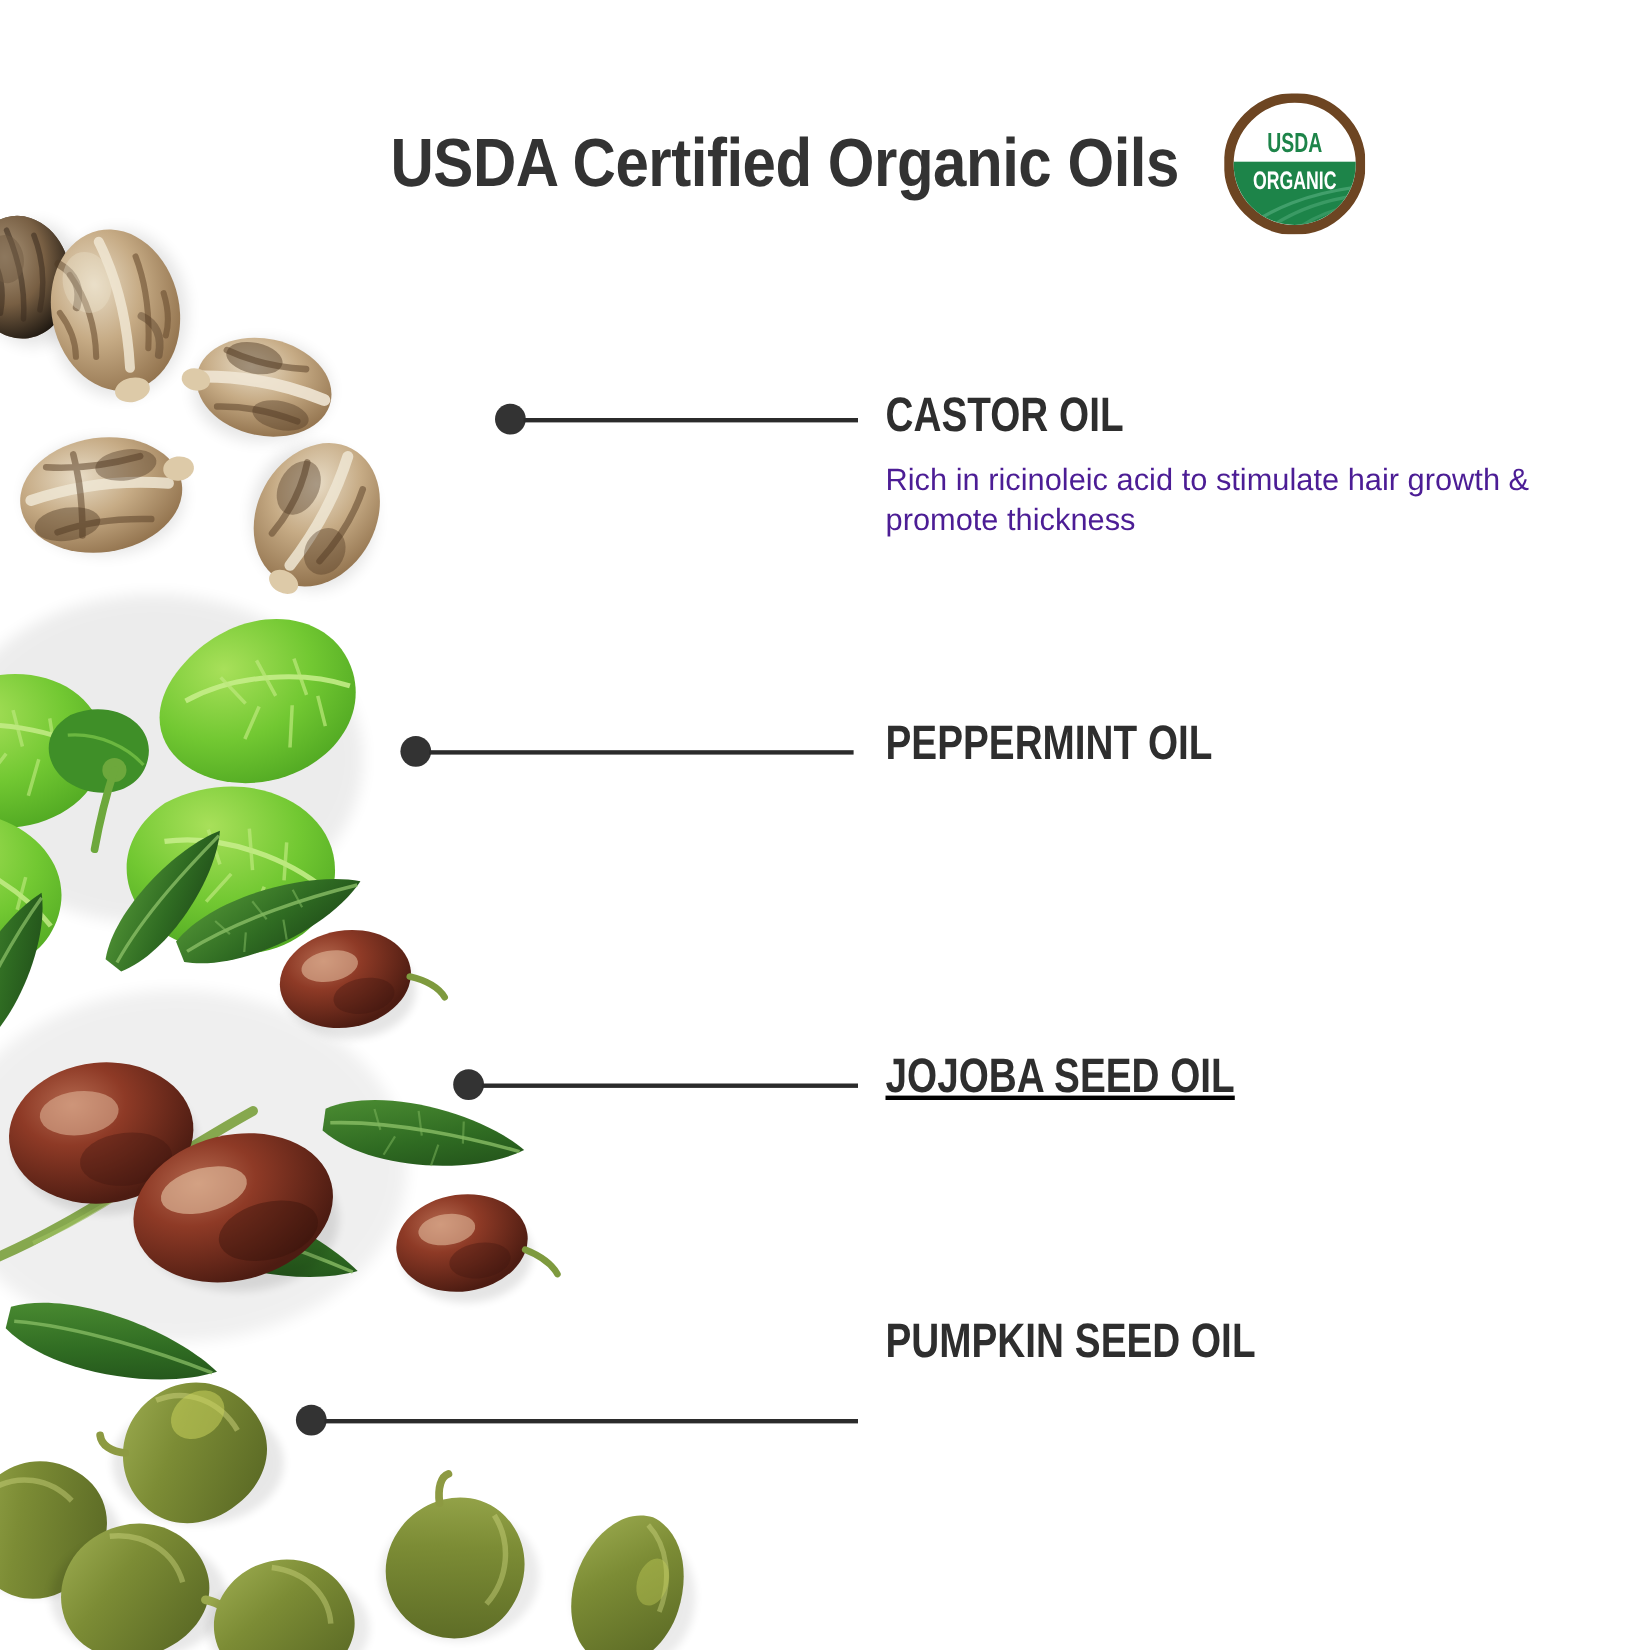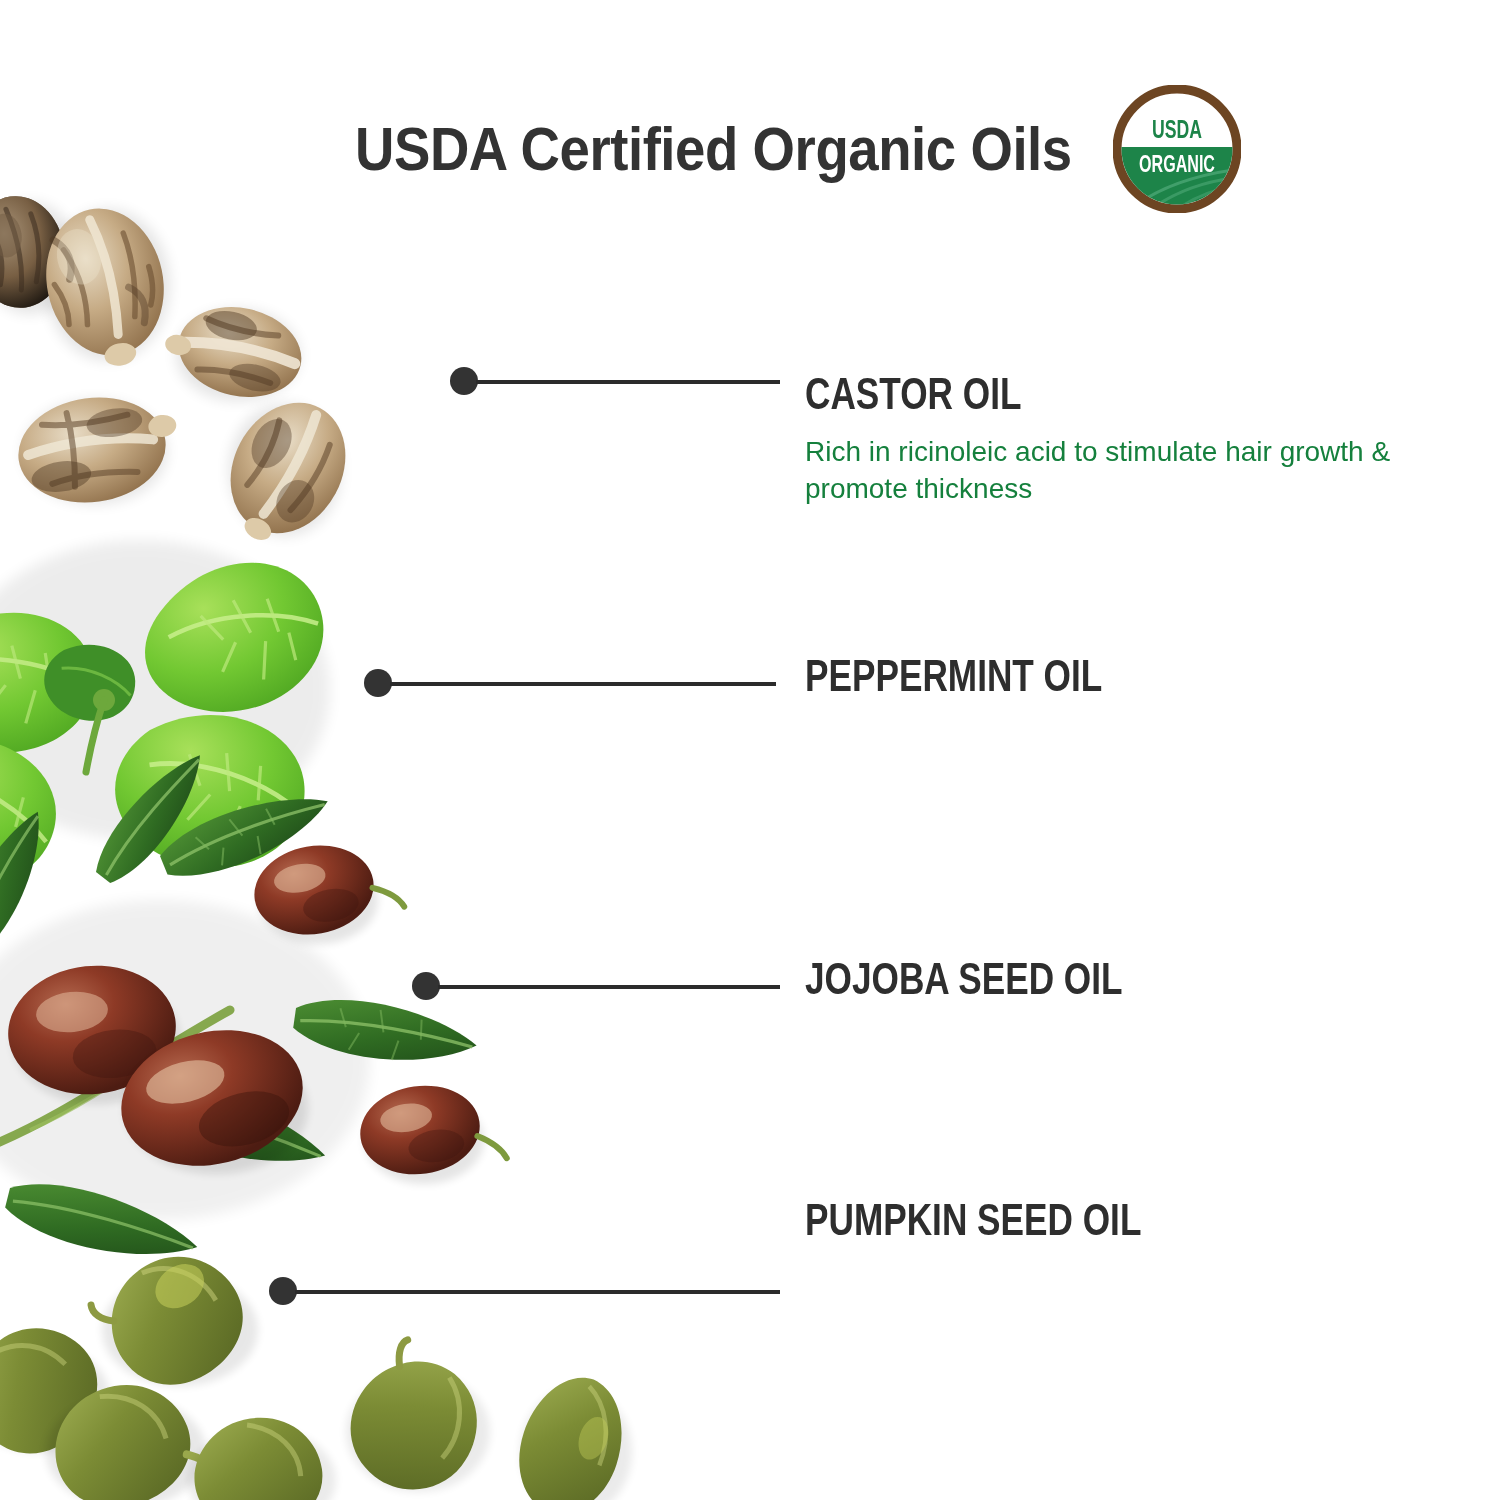--- a/index.html
+++ b/index.html
@@ -54,21 +54,21 @@
     transform:scaleX(0.80);
     transform-origin:left center;
     white-space:nowrap;
     line-height:1.02;
   }
   .cdesc {
     font-family:"Liberation Sans",sans-serif;
     font-weight:400;
     font-size:28px;
     line-height:1.33;
-    color:#15803d;
+    color:#4c1d95;
     margin-top:16px;
     width:660px;
   }
 
   .art { position:absolute; left:0; top:0; width:660px; height:1500px; pointer-events:none; }
 </style>
 </head>
 <body>
 
 <div id="stage">
@@ -328,42 +328,42 @@
       <text x="64" y="53" text-anchor="middle" font-family="Liberation Sans, sans-serif" font-weight="700" font-size="25" fill="#1d8449" textLength="50" lengthAdjust="spacingAndGlyphs">USDA</text>
       <text x="64" y="87" text-anchor="middle" font-family="Liberation Sans, sans-serif" font-weight="700" font-size="23" fill="#ffffff" textLength="76" lengthAdjust="spacingAndGlyphs">ORGANIC</text>
     </svg>
   </div>
 
   <div class="callout">
     <div class="leader" style="left:450px; top:366px; width:330px;">
       <span class="dot"></span>
       <span class="line" style="left:26px; width:304px;"></span>
     </div>
-    <div class="ctext" style="top:372px;">
+    <div class="ctext" style="top:356px;">
       <div class="cname">CASTOR OIL</div>
       <div class="cdesc">Rich in ricinoleic acid to stimulate hair growth &amp; promote thickness</div>
     </div>
   </div>
 
   <div class="callout">
     <div class="leader" style="left:364px; top:668px; width:412px;">
       <span class="dot"></span>
       <span class="line" style="left:26px; width:386px;"></span>
     </div>
     <div class="ctext" style="top:654px;">
       <div class="cname">PEPPERMINT OIL</div>
     </div>
   </div>
 
   <div class="callout">
     <div class="leader" style="left:412px; top:971px; width:368px;">
       <span class="dot"></span>
       <span class="line" style="left:26px; width:342px;"></span>
     </div>
-    <div class="ctext" style="top:957px;">
+    <div class="ctext" style="top:957px;text-decoration:underline;">
       <div class="cname">JOJOBA SEED OIL</div>
     </div>
   </div>
 
   <div class="callout">
     <div class="leader" style="left:269px; top:1276px; width:511px;">
       <span class="dot"></span>
       <span class="line" style="left:26px; width:485px;"></span>
     </div>
     <div class="ctext" style="top:1198px;">

